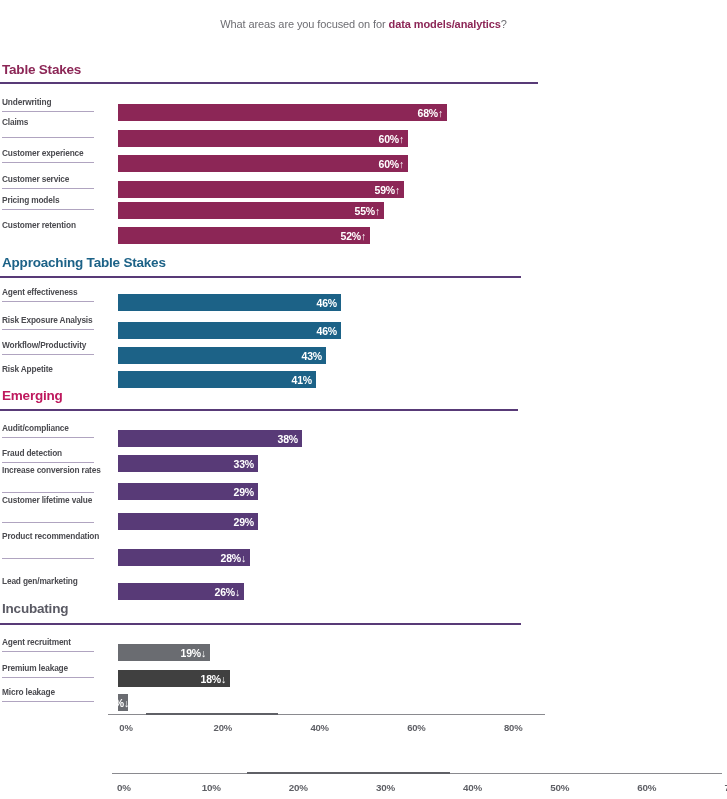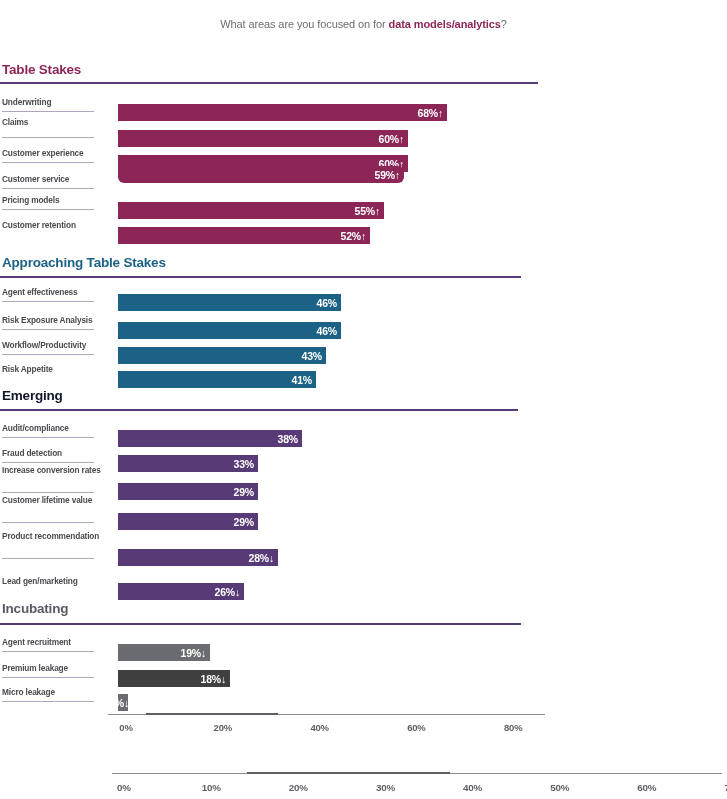--- a/index.html
+++ b/index.html
@@ -95,21 +95,21 @@
         <div class="bar" style="left: 118px; top: 119px; width: 290px; background: rgb(140, 38, 86);">
           <span class="val">60%↑</span>
         </div>
         <div class="rlabel" style="top: 117px;">Claims</div>
         <div class="rlabel-rule" style="top: 137px;"></div>
         <div class="bar" style="left: 118px; top: 144px; width: 290px; background: rgb(140, 38, 86);">
           <span class="val">60%↑</span>
         </div>
         <div class="rlabel" style="top: 148px;">Customer experience</div>
         <div class="rlabel-rule" style="top: 162px;"></div>
-        <div class="bar" style="left: 118px; top: 155px; width: 286px; background: rgb(140, 38, 86); border-radius: 6px;">
+        <div class="bar" style="left: 118px; top: 170px; width: 286px; background: rgb(140, 38, 86);">
           <span class="val">59%↑</span>
         </div>
         <div class="rlabel" style="top: 174px;">Customer service</div>
         <div class="rlabel-rule" style="top: 188px;"></div>
         <div class="bar" style="left: 118px; top: 191px; width: 266px; background: rgb(140, 38, 86);">
           <span class="val">55%↑</span>
         </div>
         <div class="rlabel" style="top: 195px;">Pricing models</div>
         <div class="rlabel-rule" style="top: 209px;"></div>
         <div class="bar" style="left: 118px; top: 216px; width: 252px; background: rgb(140, 38, 86);">
@@ -134,21 +134,21 @@
           <span class="val">43%</span>
         </div>
         <div class="rlabel" style="top: 340px;">Workflow/Productivity</div>
         <div class="rlabel-rule" style="top: 354px;"></div>
         <div class="bar" style="left: 118px; top: 360px; width: 198px; background: rgb(28, 98, 135);">
           <span class="val">41%</span>
         </div>
         <div class="rlabel" style="top: 364px;">Risk Appetite</div>
       </div>
       <div class="section" style="top: 0px;">
-        <div class="sec-head" style="top: 388px; color: #0f172a;">Emerging</div>
+        <div class="sec-head" style="top: 388px; color: #be185d;">Emerging</div>
         <div class="sec-rule" style="top: 409px; width: 518px;"></div>
         <div class="bar" style="left: 118px; top: 419px; width: 184px; background: rgb(88, 58, 119);">
           <span class="val">38%</span>
         </div>
         <div class="rlabel" style="top: 423px;">Audit/compliance</div>
         <div class="rlabel-rule" style="top: 437px;"></div>
         <div class="bar" style="left: 118px; top: 444px; width: 140px; background: rgb(88, 58, 119);">
           <span class="val">33%</span>
         </div>
         <div class="rlabel" style="top: 448px;">Fraud detection</div>
@@ -156,21 +156,21 @@
         <div class="bar" style="left: 118px; top: 472px; width: 140px; background: rgb(88, 58, 119);">
           <span class="val">29%</span>
         </div>
         <div class="rlabel" style="top: 465px;">Increase conversion rates</div>
         <div class="rlabel-rule" style="top: 492px;"></div>
         <div class="bar" style="left: 118px; top: 502px; width: 140px; background: rgb(88, 58, 119);">
           <span class="val">29%</span>
         </div>
         <div class="rlabel" style="top: 495px;">Customer lifetime value</div>
         <div class="rlabel-rule" style="top: 522px;"></div>
-        <div class="bar" style="left: 118px; top: 538px; width: 160px; background: rgb(88, 58, 119);">
+        <div class="bar" style="left: 118px; top: 538px; width: 132px; background: rgb(88, 58, 119);">
           <span class="val">28%↓</span>
         </div>
         <div class="rlabel" style="top: 531px;">Product recommendation</div>
         <div class="rlabel-rule" style="top: 558px;"></div>
         <div class="bar" style="left: 118px; top: 572px; width: 126px; background: rgb(88, 58, 119);">
           <span class="val">26%↓</span>
         </div>
         <div class="rlabel" style="top: 576px;">Lead gen/marketing</div>
       </div>
       <div class="section" style="top: 0px;">

